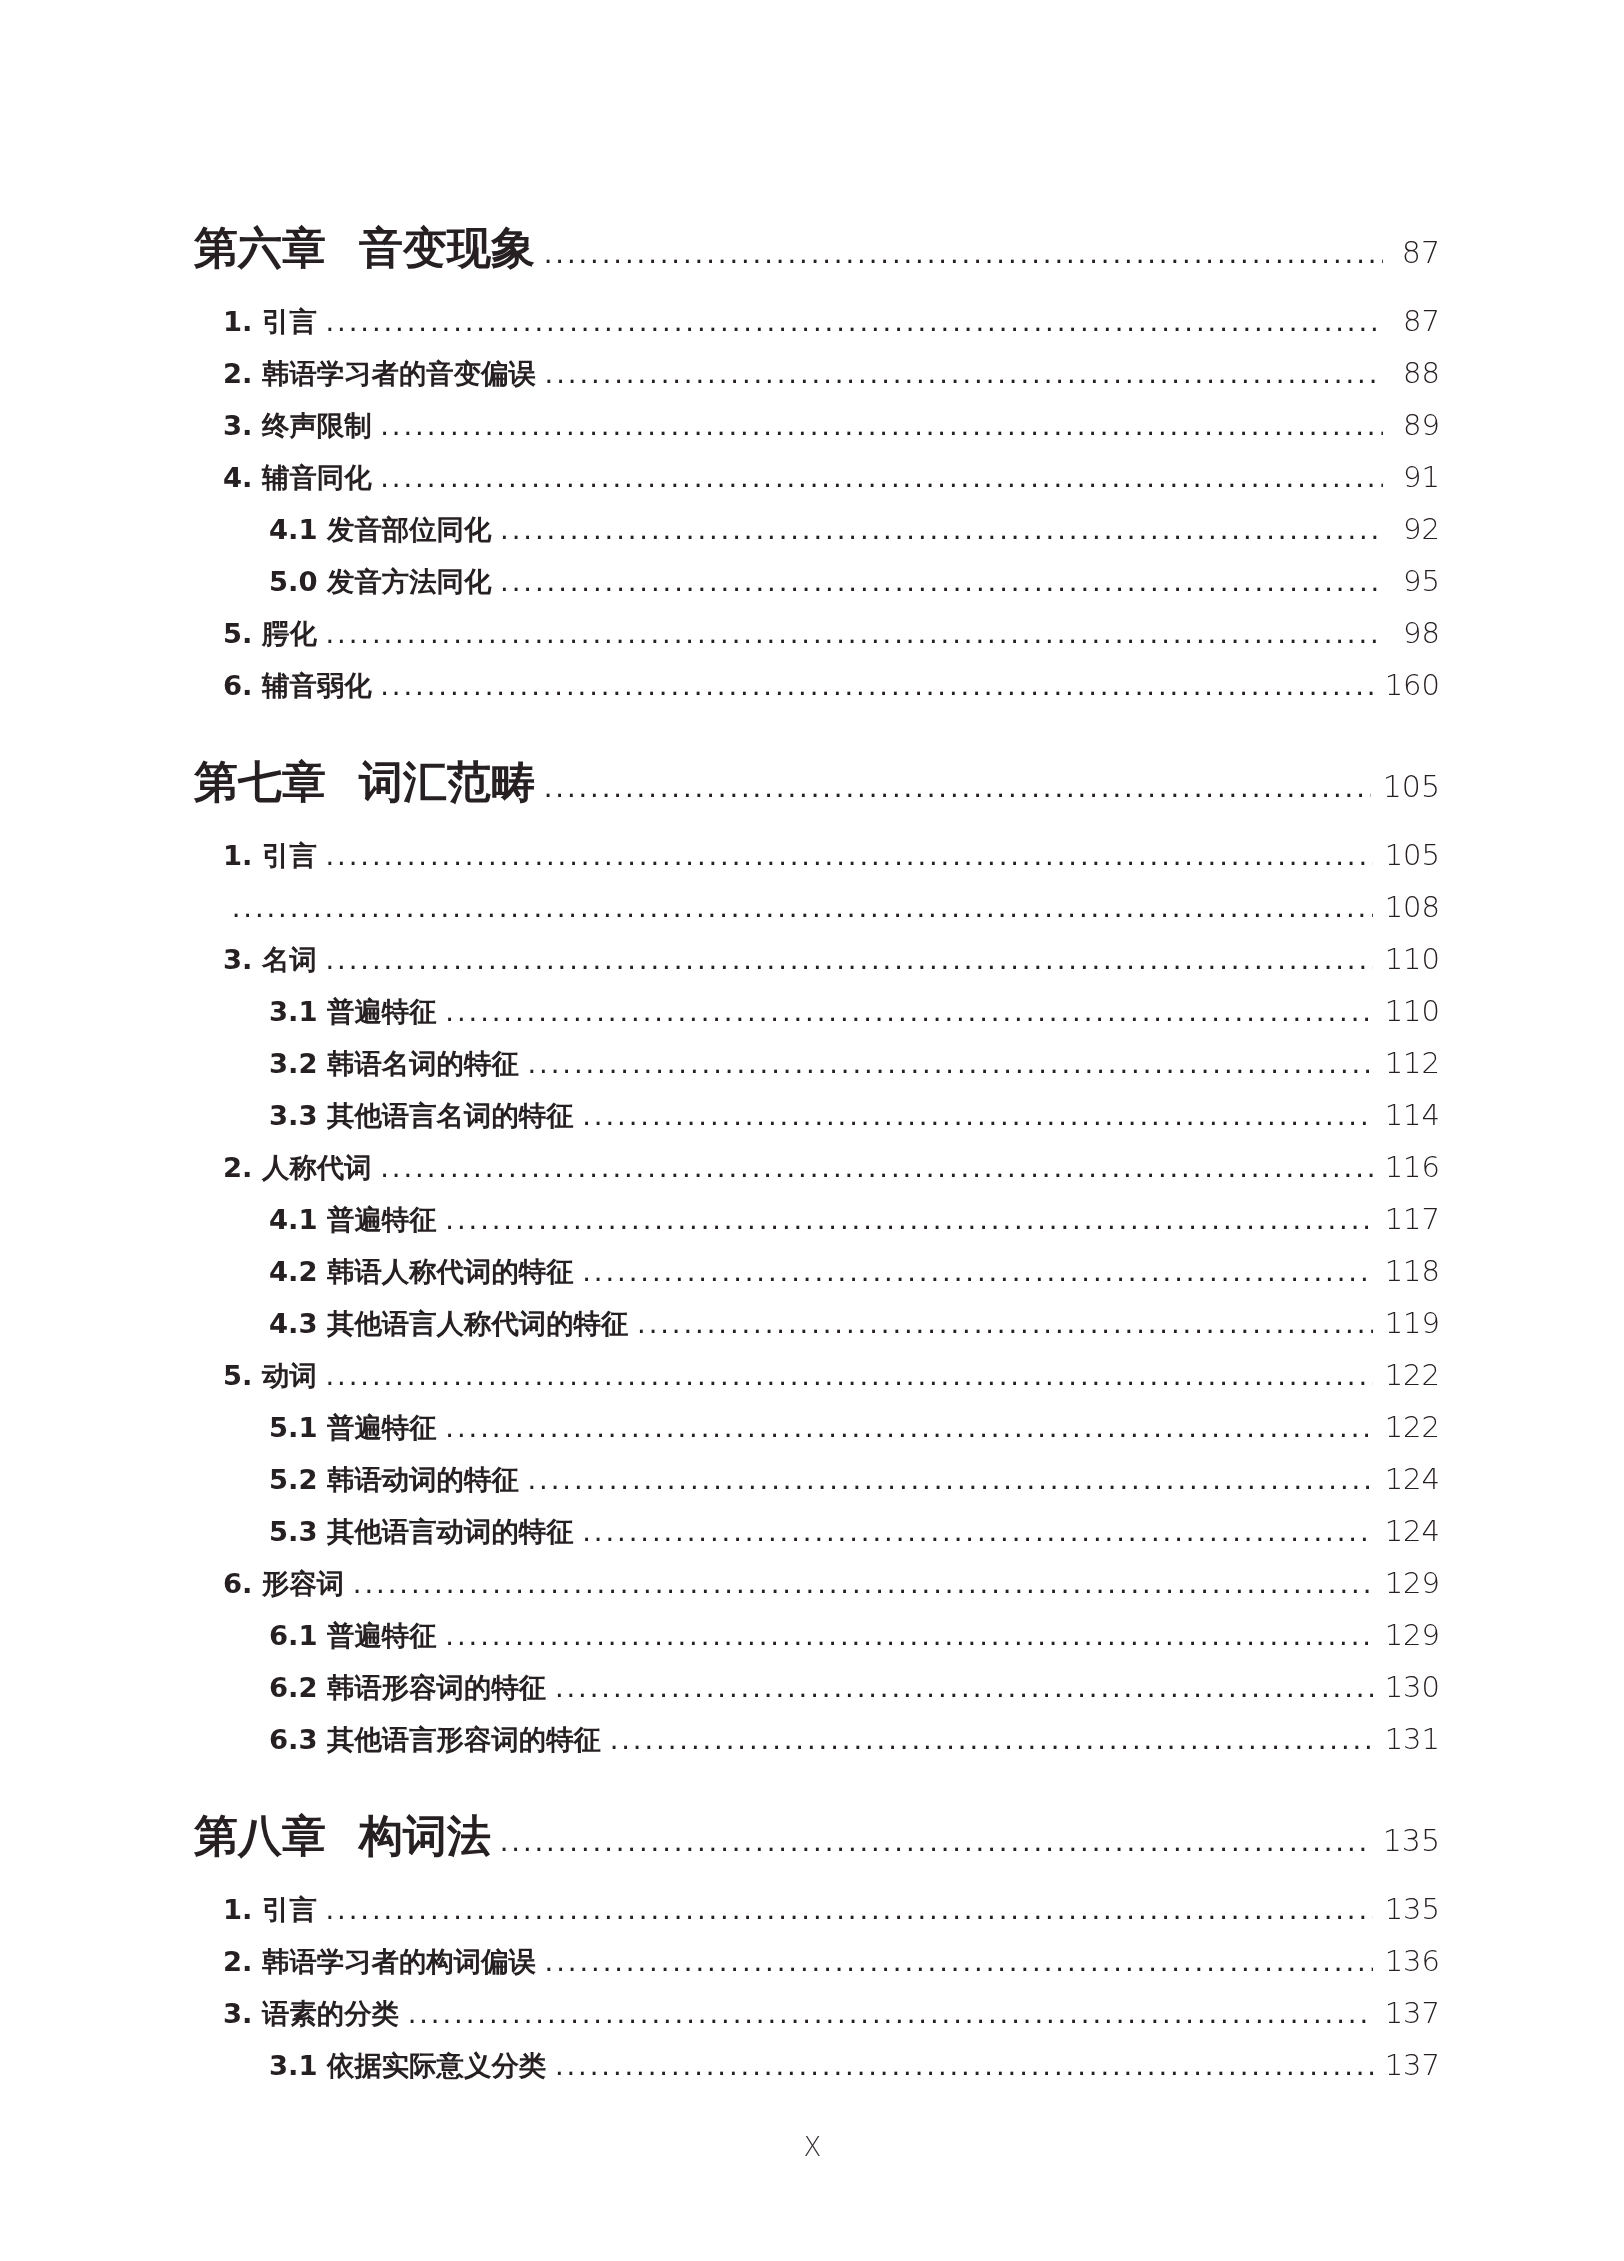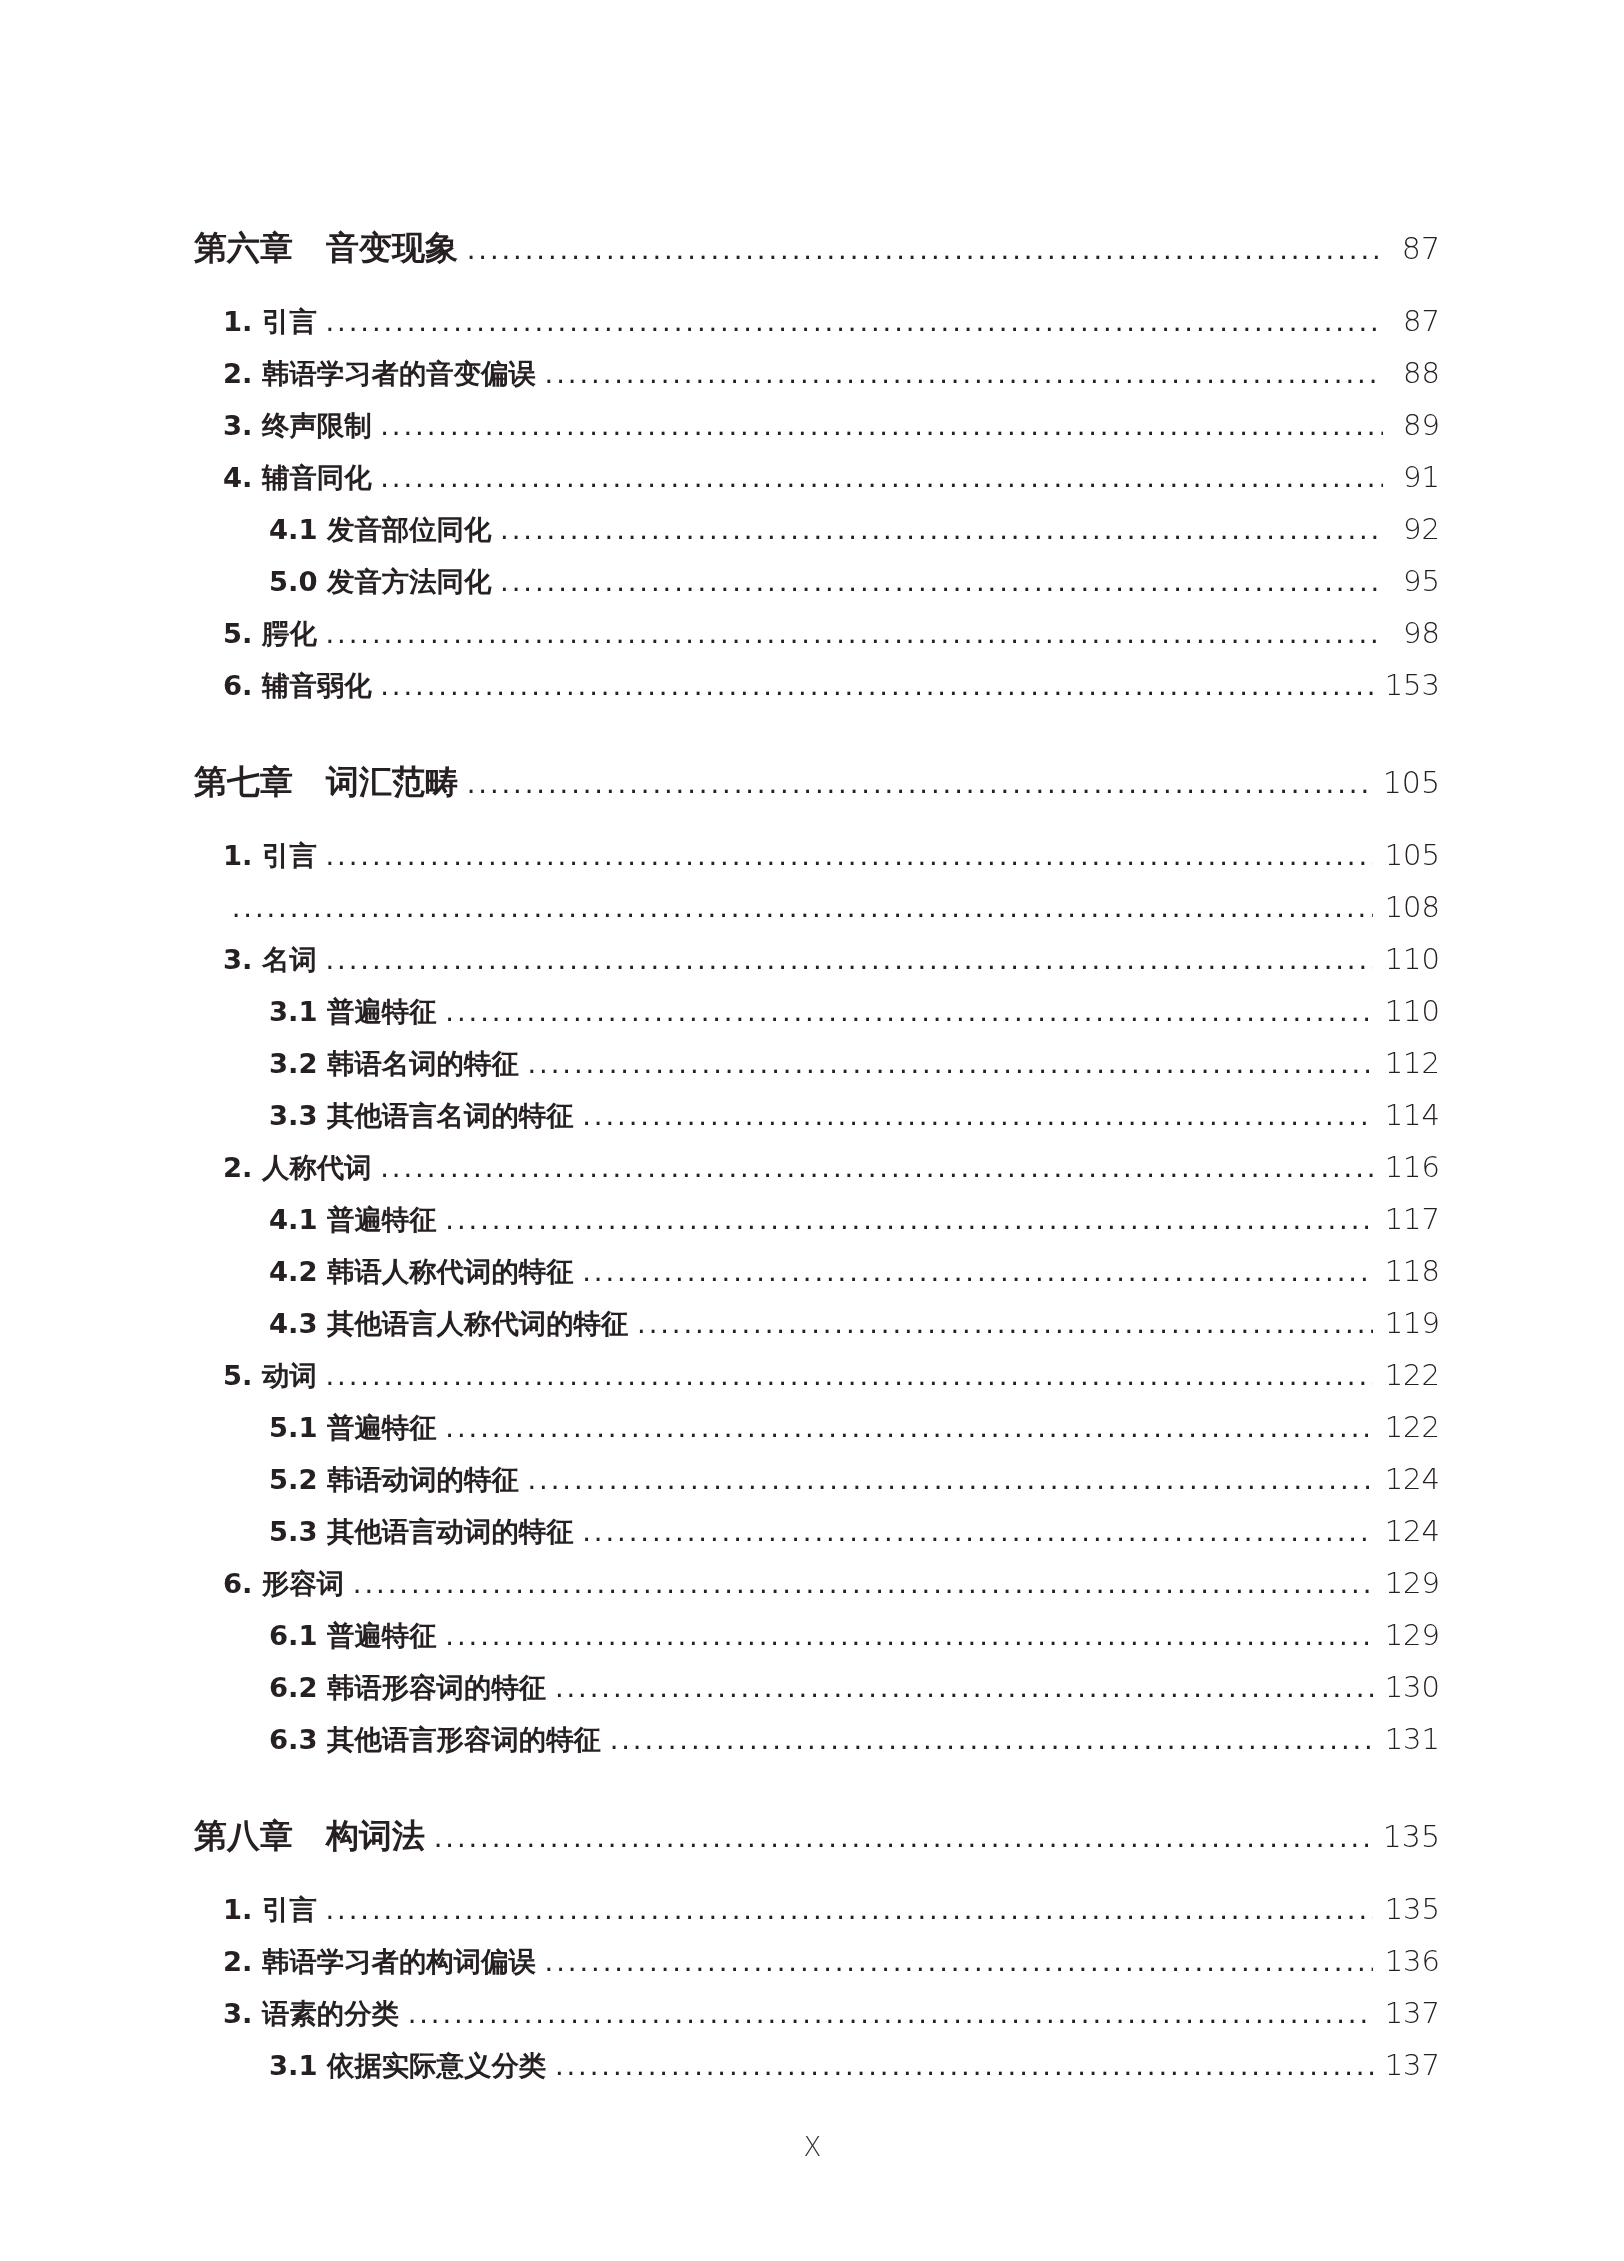--- a/index.html
+++ b/index.html
@@ -33,21 +33,21 @@
     line-height: 62px;
     margin-top: 40px;
     margin-bottom: 16px;
   }
   .row.chapter:first-child {
     margin-top: 0;
   }
   .ch-num, .ch-title {
     font-family: "DejaVu Serif", "Liberation Serif", serif;
     font-weight: 700;
-    font-size: 33px;
+    font-size: 44px;
     white-space: nowrap;
   }
   .ch-title {
     margin-left: 33px;
   }
   .item .title {
     font-size: 27.4px;
     font-weight: 700;
     white-space: nowrap;
   }
@@ -133,21 +133,21 @@
     <span class="pnum">95</span>
   </div>
       <div class="row item item1">
     <span class="title">5. 腭化</span>
     <span class="dots" aria-hidden="true"></span>
     <span class="pnum">98</span>
   </div>
       <div class="row item item1">
     <span class="title">6. 辅音弱化</span>
     <span class="dots" aria-hidden="true"></span>
-    <span class="pnum">153</span>
+    <span class="pnum">160</span>
   </div>
       <div class="row chapter">
     <span class="ch-num">第七章</span>
     <span class="ch-title">词汇范畴</span>
     <span class="dots" aria-hidden="true"></span>
     <span class="pnum">105</span>
   </div>
       <div class="row item item1">
     <span class="title">1. 引言</span>
     <span class="dots" aria-hidden="true"></span>

